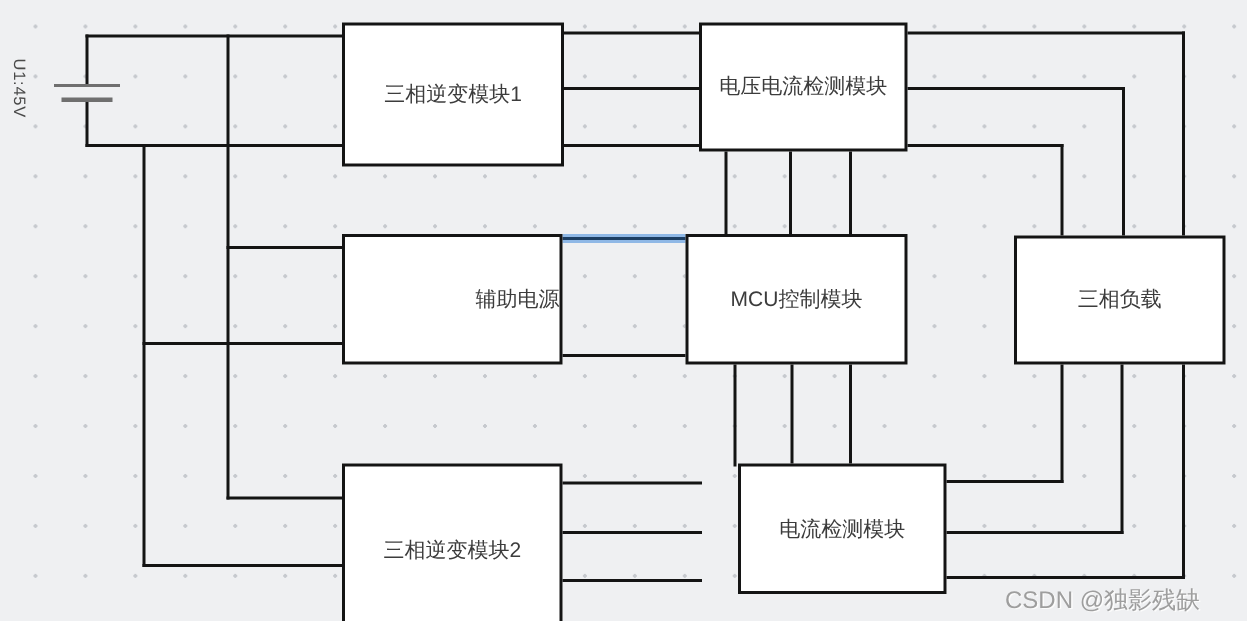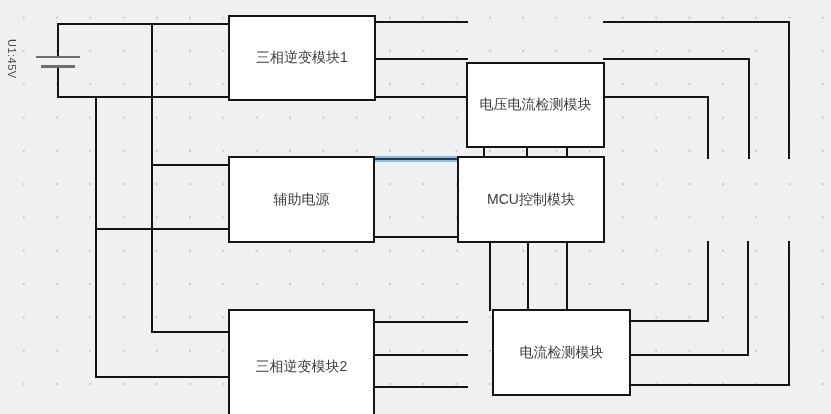--- a/index.html
+++ b/index.html
@@ -96,39 +96,43 @@
   <div class="w wh" style="left:373px;top:354px;width:95px;"></div>
   <div class="w wh" style="left:373px;top:386px;width:95px;"></div>
 
   <div class="w wh" style="left:603px;top:320px;width:106px;"></div>
   <div class="w wv" style="left:707px;top:241px;height:81px;"></div>
   <div class="w wh" style="left:603px;top:354px;width:146px;"></div>
   <div class="w wv" style="left:747px;top:241px;height:115px;"></div>
   <div class="w wh" style="left:603px;top:384px;width:187px;"></div>
   <div class="w wv" style="left:788px;top:241px;height:145px;"></div>
 
-  <div class="block" style="left:228px;top:15px;width:148px;height:86px;">
+  <div class="block" style="left:228px;top:15px;width:148px;height:96px;">
     <span class="lbl">三相逆变模块1</span>
   </div>
 
-  <div class="block" style="left:466px;top:15px;width:139px;height:86px;margin-top:47px;">
+  <div class="block" style="left:466px;top:15px;width:139px;height:86px;">
     <span class="lbl">电压电流检测模块</span>
   </div>
 
-  <div class="block" style="left:228px;top:156px;width:147px;height:87px;">
+  <div class="block" style="left:228px;top:156px;width:147px;height:87px;justify-content:flex-end;">
     <span class="lbl">辅助电源</span>
   </div>
 
   <div class="block" style="left:457px;top:156px;width:148px;height:87px;text-align:right;">
     <span class="lbl">MCU控制模块</span>
   </div>
 
+  <div class="block" style="left:676px;top:157px;width:141px;height:86px;">
+    <span class="lbl">三相负载</span>
+  </div>
 
   <div class="block" style="left:228px;top:309px;width:147px;height:116px;">
     <span class="lbl">三相逆变模块2</span>
   </div>
 
   <div class="block" style="left:492px;top:309px;width:139px;height:87px;">
     <span class="lbl">电流检测模块</span>
   </div>
 
+  <div class="watermark">CSDN @独影残缺</div>
 
 </div>
 
 </body></html>

